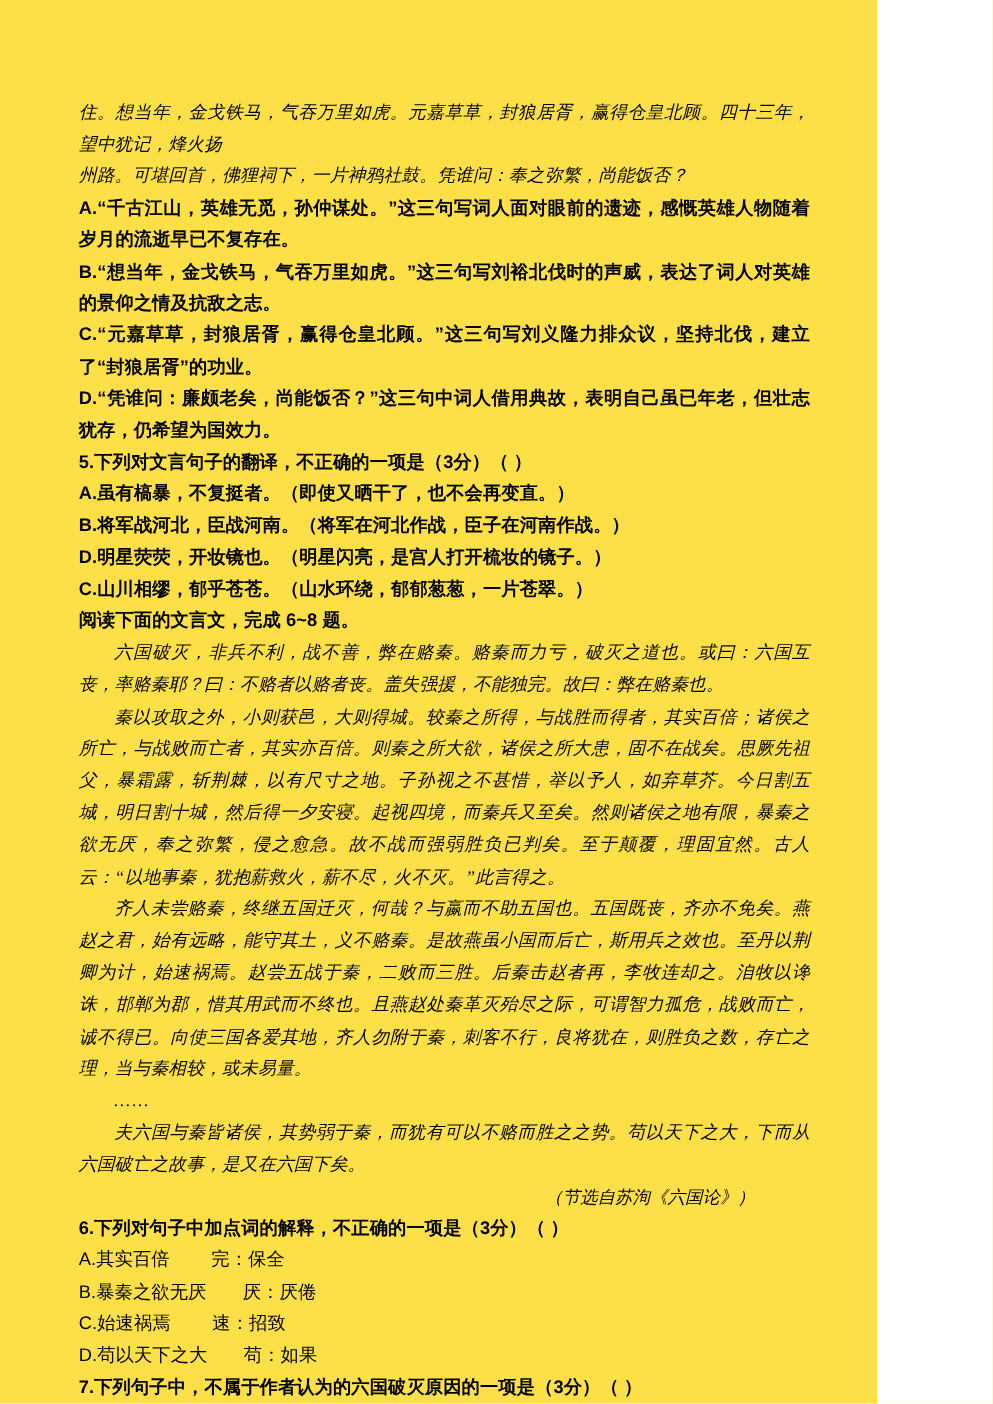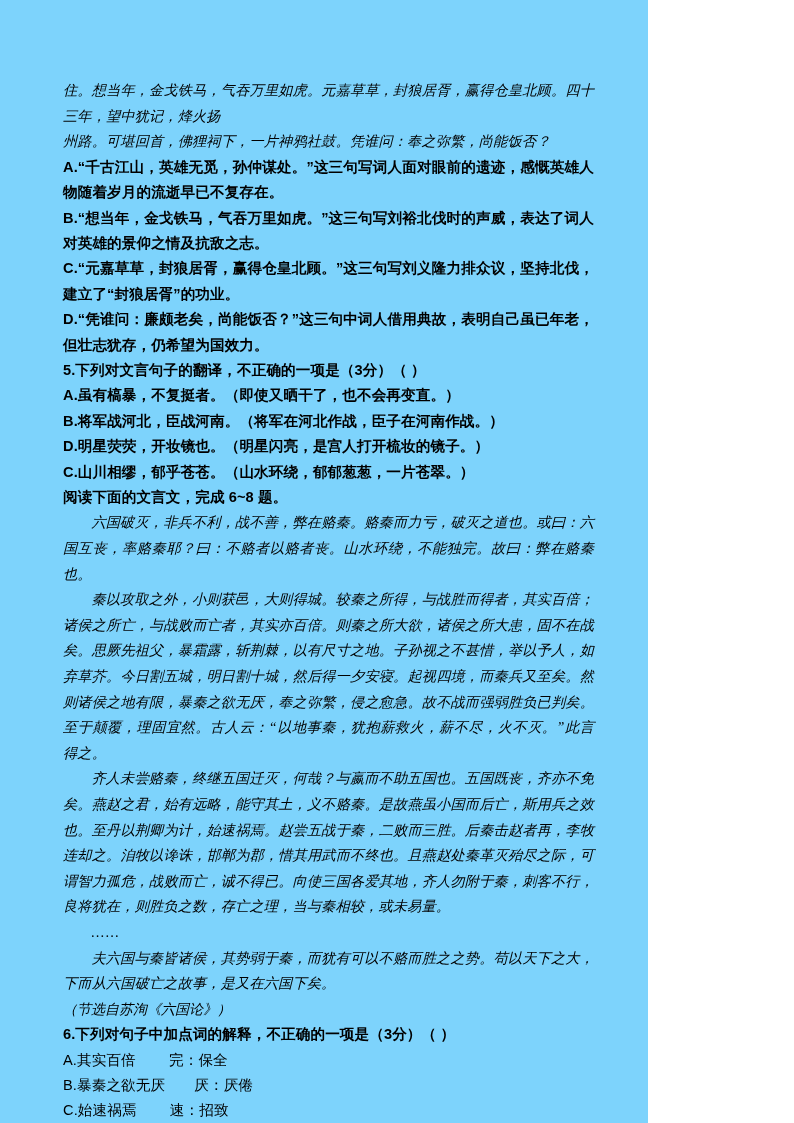--- a/index.html
+++ b/index.html
@@ -9,25 +9,25 @@
   }
   body {
     width: 794px;
     height: 1123px;
     font-family: "Liberation Serif", "DejaVu Serif", serif;
     color: #000000;
     overflow: hidden;
   }
   .page {
     position: relative;
-    width: 648px;
+    width: 702px;
     height: 1123px;
     box-sizing: border-box;
     padding: 78px 54px 0 63px;
-    background: #7dd3fc;
+    background: #fde047;
   }
   
   .p {
     margin: 0;
     font-size: 14.4px;
     line-height: 25.3px;
     text-align: justify;
     text-justify: inter-ideograph;
     letter-spacing: 0.1px;
     word-break: break-all;
@@ -51,20 +51,21 @@
     font-size: 14.2px;
     line-height: 25.6px;
     letter-spacing: 0.15px;
   }
   .indent2 { text-indent: 2em; }
   .src {
     font-family: "Liberation Serif", "DejaVu Serif", serif;
     font-style: italic;
     font-size: 14px;
     line-height: 25.4px;
+    text-align: right;
     padding-right: 44px;
     margin: 0;
   }
   .ellip {
     font-family: "Liberation Serif", "DejaVu Serif", serif;
     font-style: italic;
     font-size: 14.2px;
     line-height: 25.6px;
     text-indent: 2em;
     margin: 0;
@@ -92,21 +93,21 @@
   <p class="p q opt-flow"><span>D.</span><span>“凭谁问：廉颇老矣，尚能饭否？”这三句中词人借用典故，表明自己虽已年老，但壮志犹存，仍希望为国效力。</span></p>
 
   <p class="p q">5.下列对文言句子的翻译，不正确的一项是（3分）（       ）</p>
   <p class="p q">A.虽有槁暴，不复挺者。（即使又晒干了，也不会再变直。）</p>
   <p class="p q">B.将军战河北，臣战河南。（将军在河北作战，臣子在河南作战。）</p>
   <p class="p q">D.明星荧荧，开妆镜也。（明星闪亮，是宫人打开梳妆的镜子。）</p>
   <p class="p q">C.山川相缪，郁乎苍苍。（山水环绕，郁郁葱葱，一片苍翠。）</p>
 
   <p class="p q">阅读下面的文言文，完成 6~8 题。</p>
 
-  <p class="p kai indent2">六国破灭，非兵不利，战不善，弊在赂秦。赂秦而力亏，破灭之道也。或曰：六国互丧，率赂秦耶？曰：不赂者以赂者丧。山水环绕，不能独完。故曰：弊在赂秦也。</p>
+  <p class="p kai indent2">六国破灭，非兵不利，战不善，弊在赂秦。赂秦而力亏，破灭之道也。或曰：六国互丧，率赂秦耶？曰：不赂者以赂者丧。盖失强援，不能独完。故曰：弊在赂秦也。</p>
   <p class="p kai indent2">秦以攻取之外，小则获邑，大则得城。较秦之所得，与战胜而得者，其实百倍；诸侯之所亡，与战败而亡者，其实亦百倍。则秦之所大欲，诸侯之所大患，固不在战矣。思厥先祖父，暴霜露，斩荆棘，以有尺寸之地。子孙视之不甚惜，举以予人，如弃草芥。今日割五城，明日割十城，然后得一夕安寝。起视四境，而秦兵又至矣。然则诸侯之地有限，暴秦之欲无厌，奉之弥繁，侵之愈急。故不战而强弱胜负已判矣。至于颠覆，理固宜然。古人云：“以地事秦，犹抱薪救火，薪不尽，火不灭。”此言得之。</p>
   <p class="p kai indent2">齐人未尝赂秦，终继五国迁灭，何哉？与嬴而不助五国也。五国既丧，齐亦不免矣。燕赵之君，始有远略，能守其土，义不赂秦。是故燕虽小国而后亡，斯用兵之效也。至丹以荆卿为计，始速祸焉。赵尝五战于秦，二败而三胜。后秦击赵者再，李牧连却之。洎牧以谗诛，邯郸为郡，惜其用武而不终也。且燕赵处秦革灭殆尽之际，可谓智力孤危，战败而亡，诚不得已。向使三国各爱其地，齐人勿附于秦，刺客不行，良将犹在，则胜负之数，存亡之理，当与秦相较，或未易量。</p>
   <p class="ellip">……</p>
   <p class="p kai indent2">夫六国与秦皆诸侯，其势弱于秦，而犹有可以不赂而胜之之势。苟以天下之大，下而从六国破亡之故事，是又在六国下矣。</p>
   <p class="src">（节选自苏洵《六国论》）</p>
 
   <p class="p q">6.下列对句子中加点词的解释，不正确的一项是（3分）（       ）</p>
   <p class="p kv"><span>A.</span><span>其实百倍</span><span>        </span><span>完：保全</span></p>
   <p class="p kv"><span>B.</span><span>暴秦之欲无厌</span><span>       </span><span>厌：厌倦</span></p>
   <p class="p kv"><span>C.</span><span>始速祸焉</span><span>        </span><span>速：招致</span></p>

